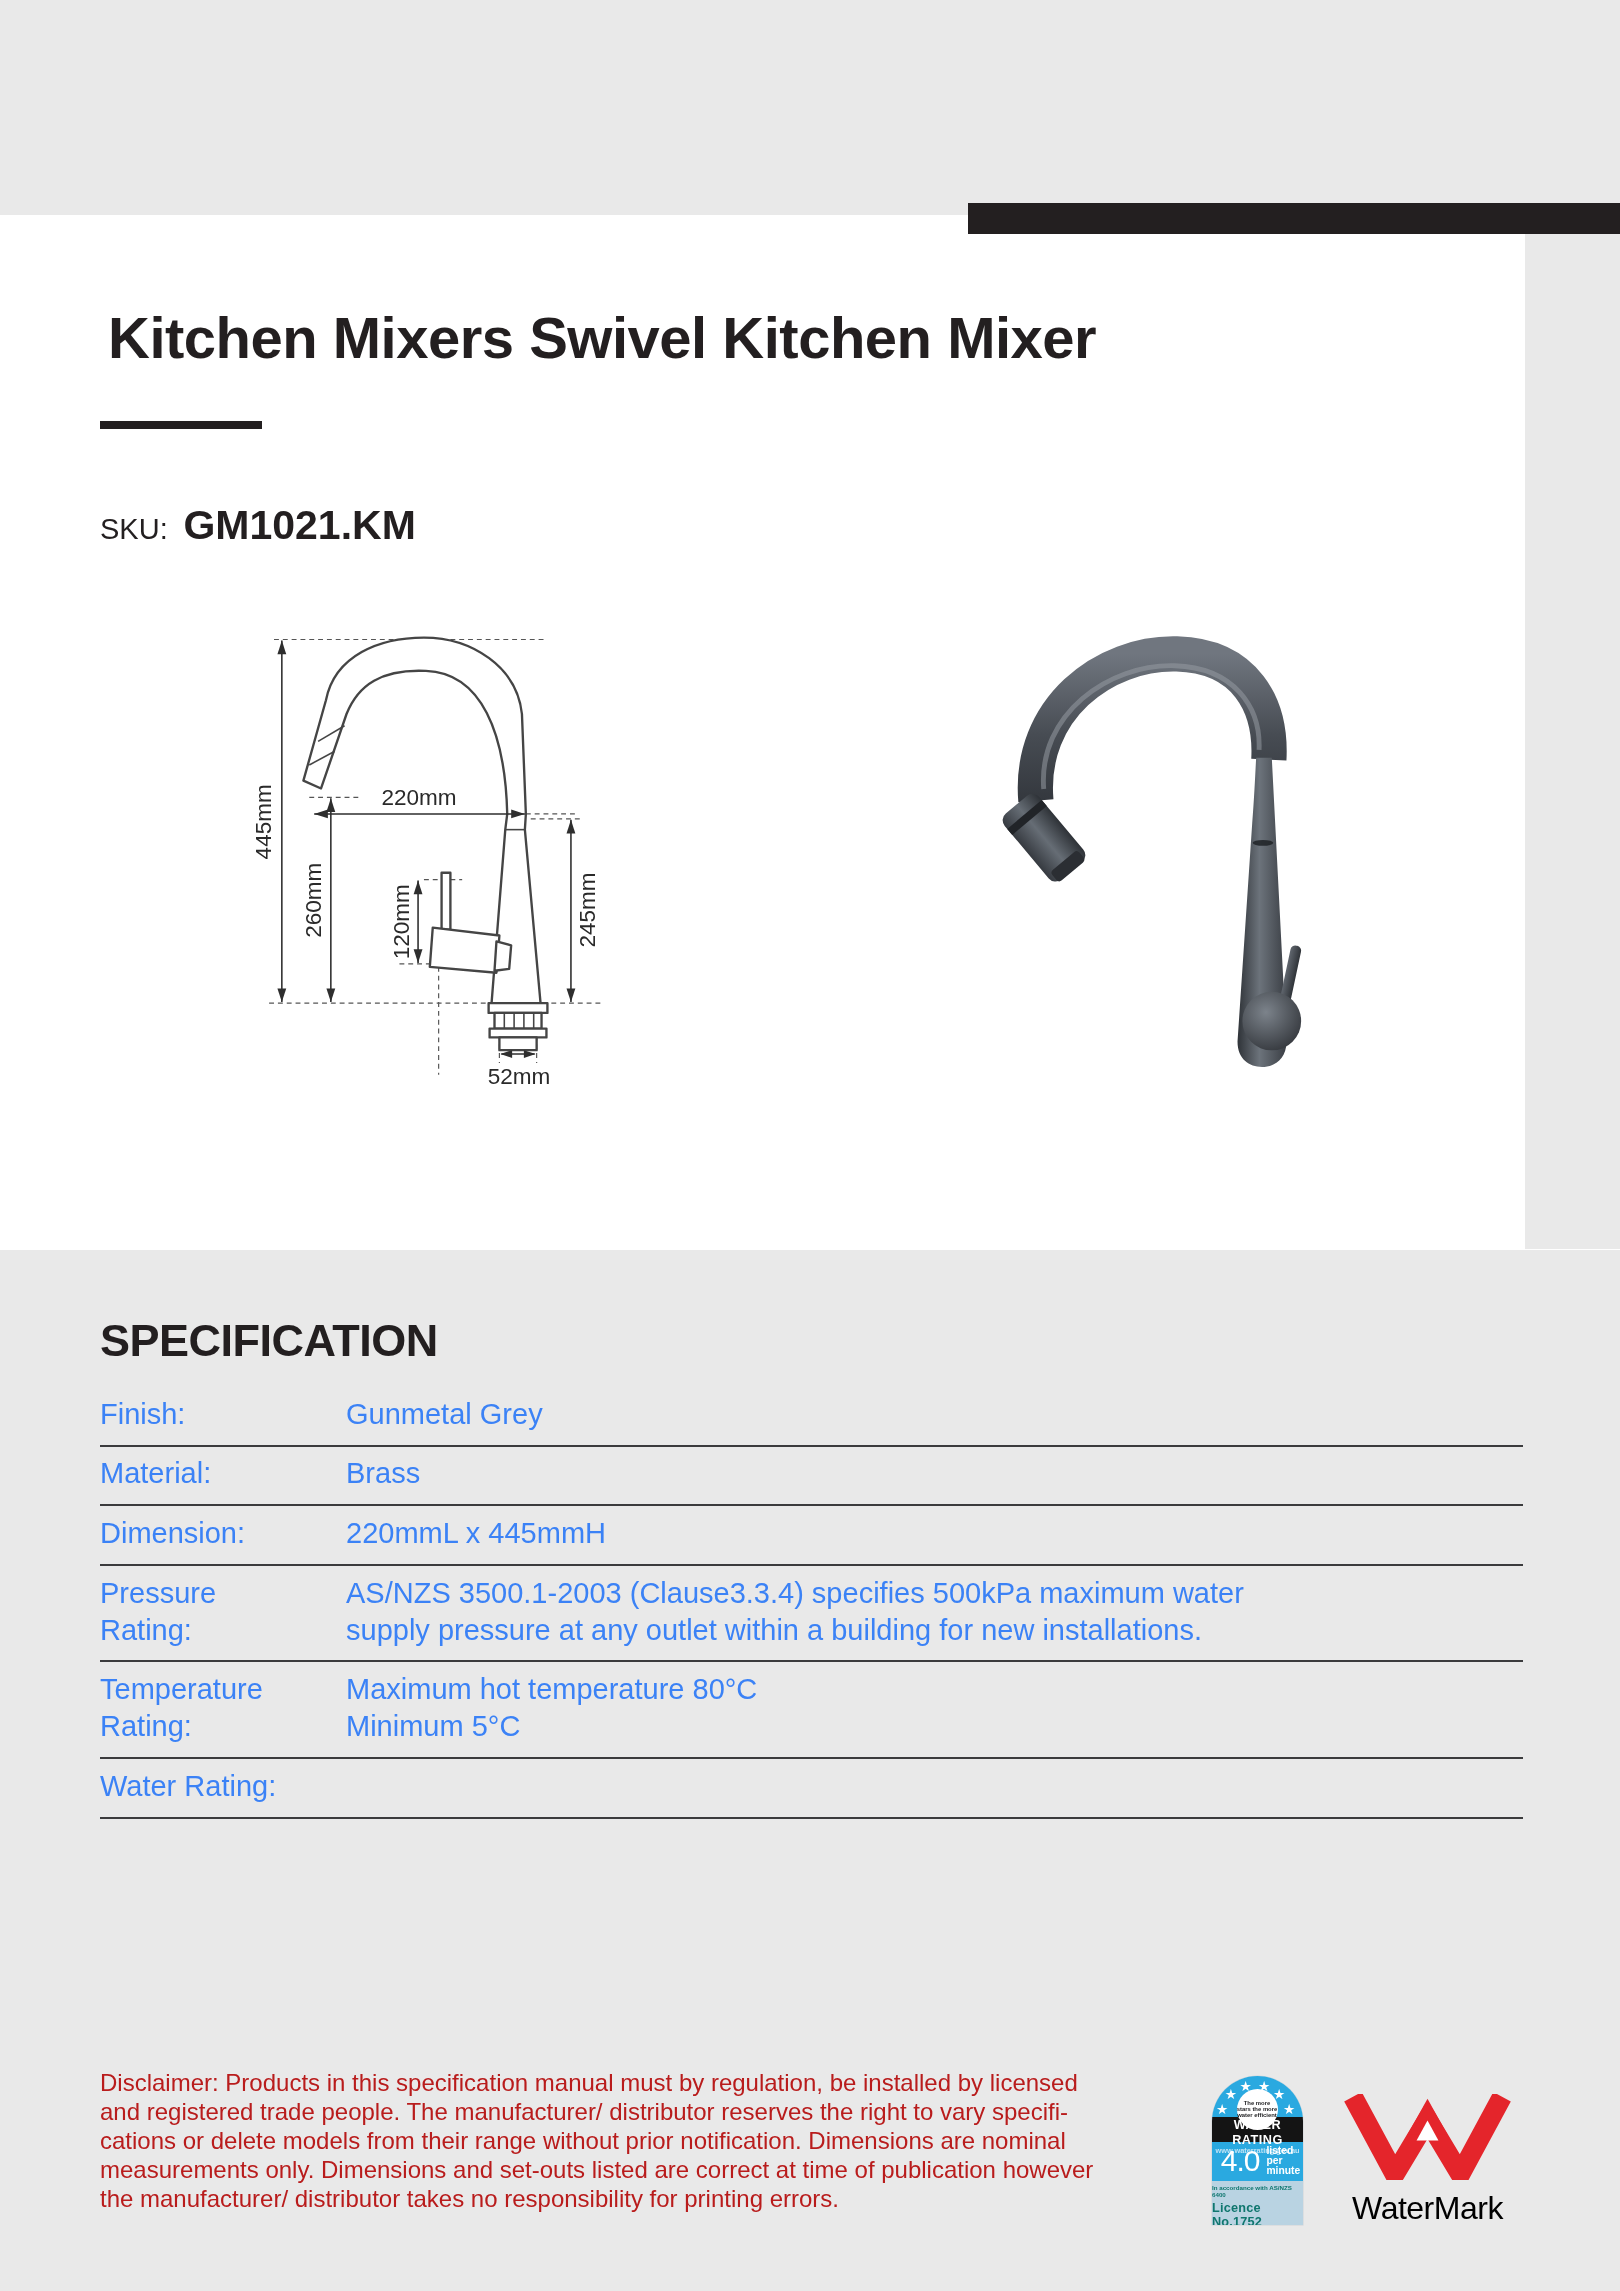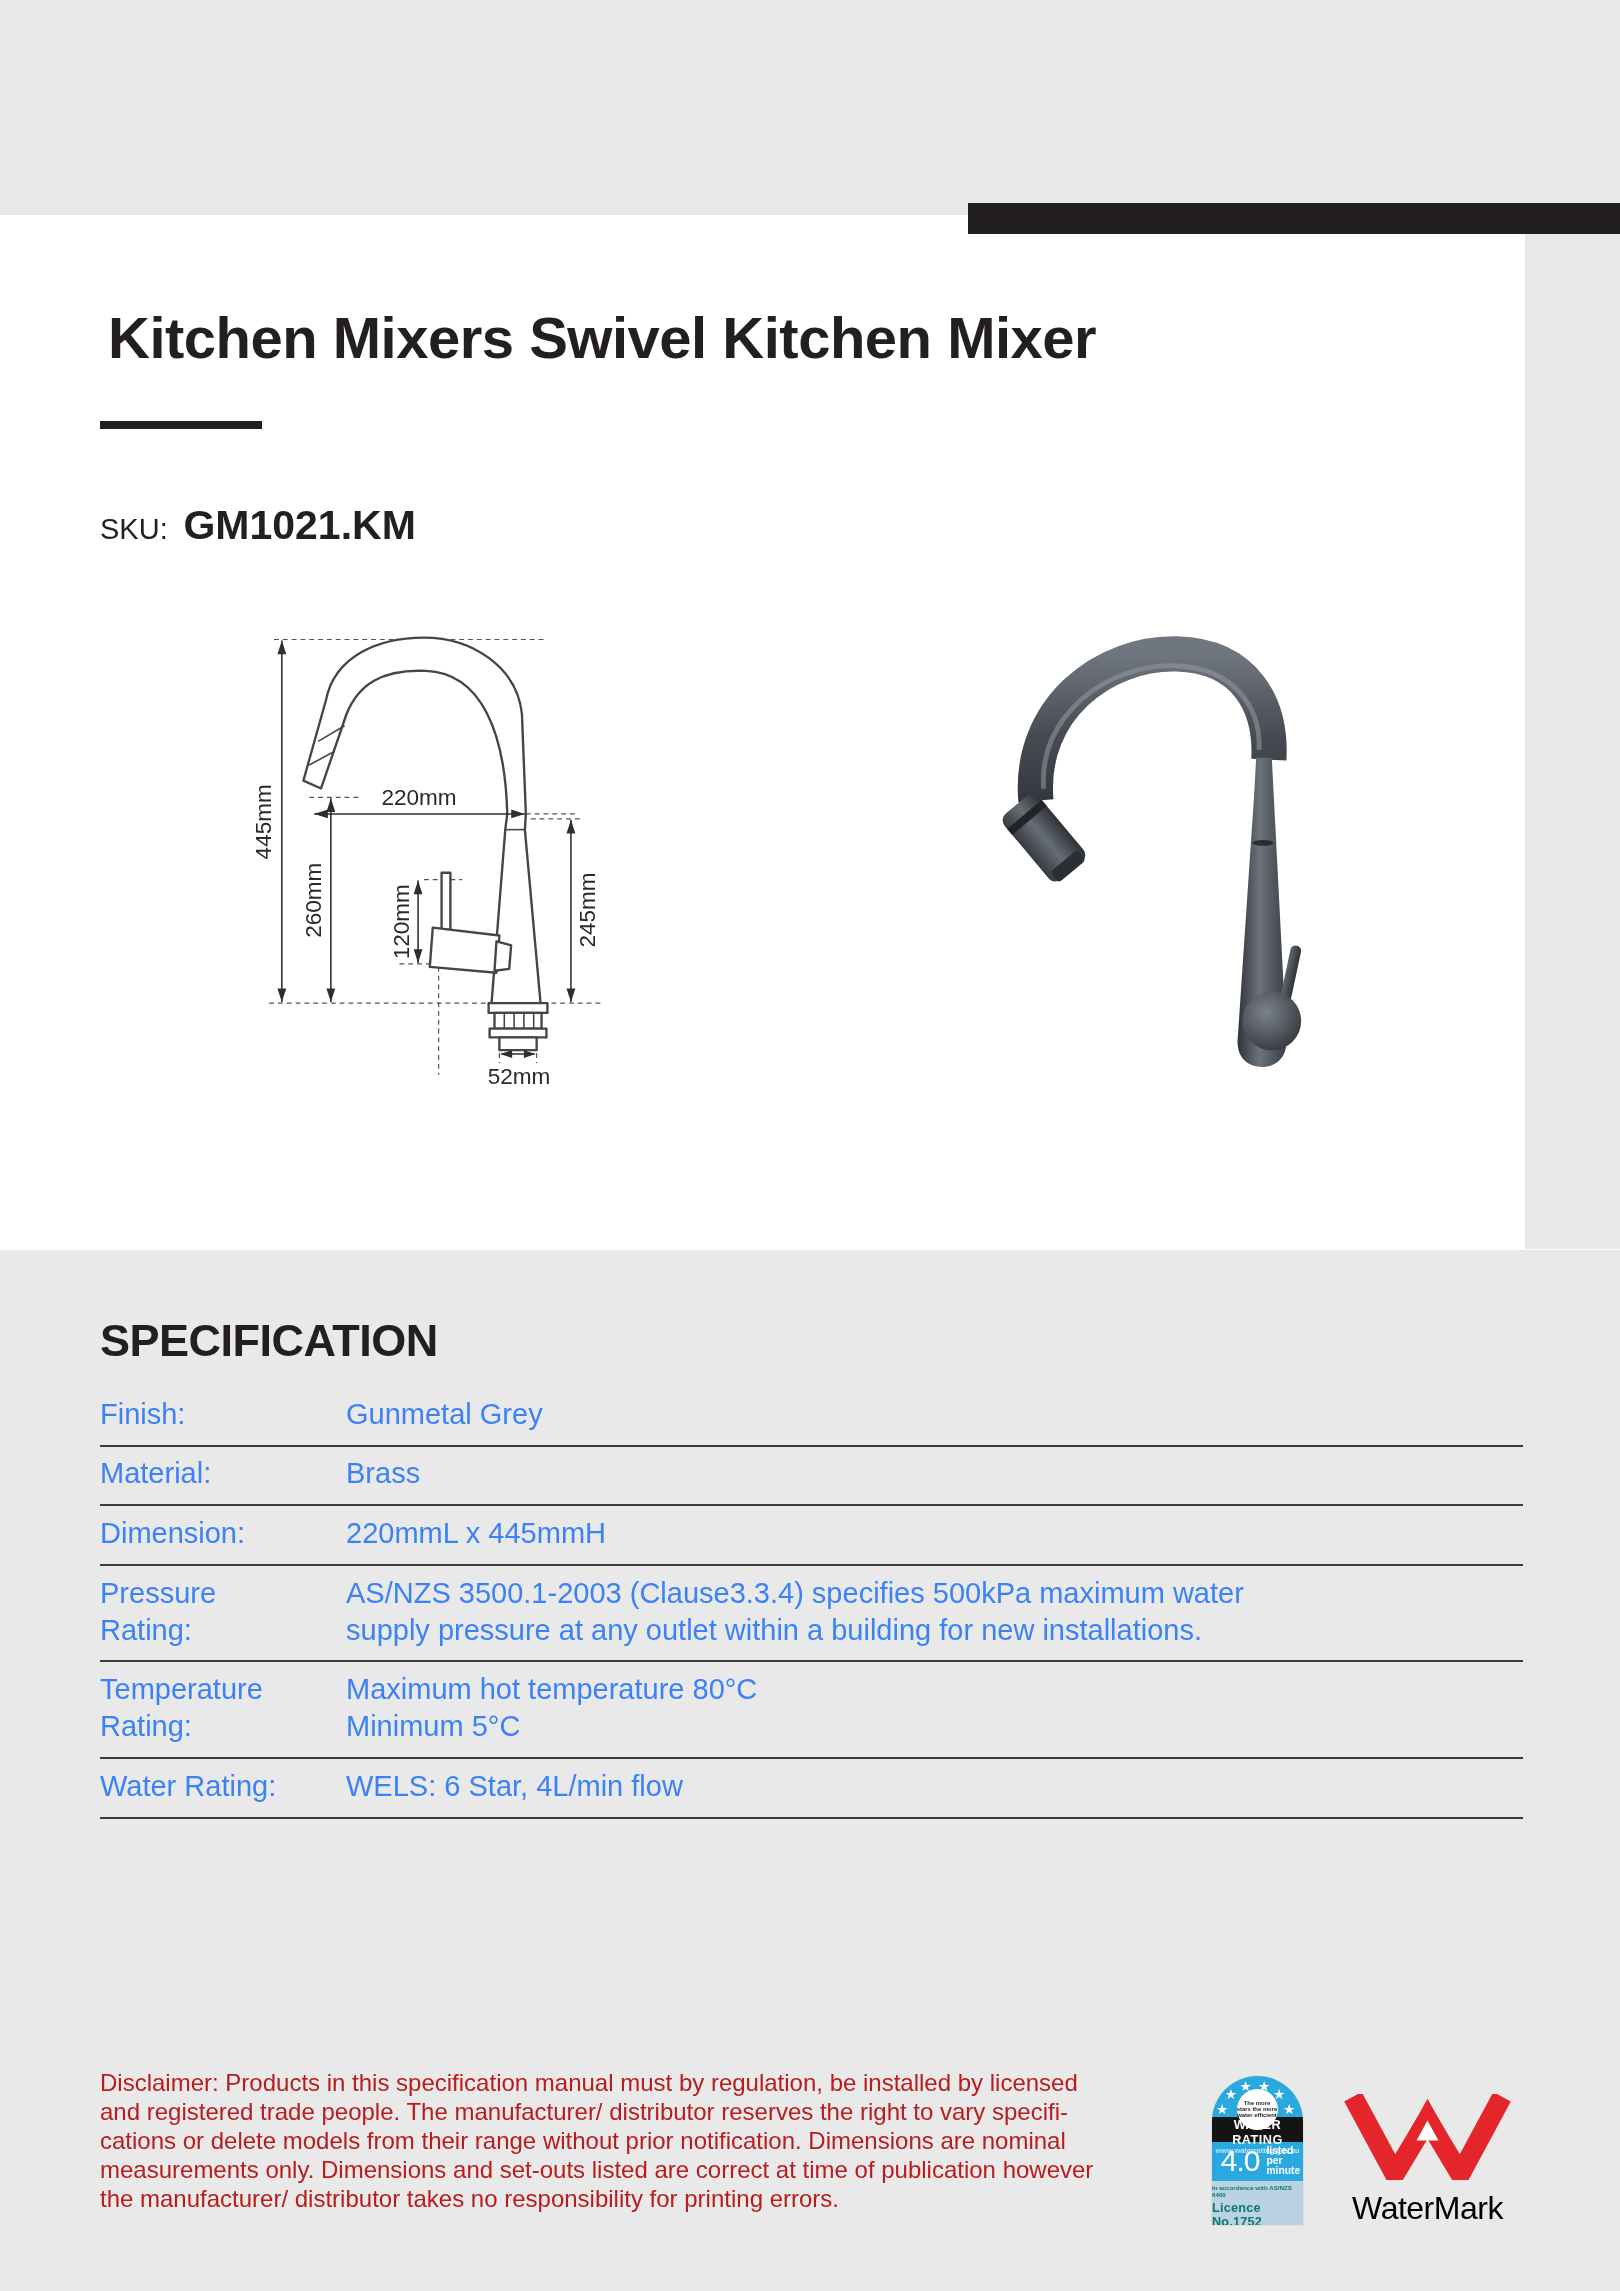--- a/index.html
+++ b/index.html
@@ -205,21 +205,20 @@
 supply pressure at any outlet within a building for new installations.</div>
     </div>
     <div class="spec-row">
       <div class="cell label">Temperature
 Rating:</div>
       <div class="cell value">Maximum hot temperature 80°C
 Minimum 5°C</div>
     </div>
     <div class="spec-row">
       <div class="cell label">Water Rating:</div>
-      <div class="cell value">WELS: 6 Star, 4L/min flow</div>
     </div>
   </div>
 
   <div class="abs disclaimer">Disclaimer: Products in this specification manual must by regulation, be installed by licensed
 and registered trade people. The manufacturer/ distributor reserves the right to vary specifi-
 cations or delete models from their range without prior notification. Dimensions are nominal
 measurements only. Dimensions and set-outs listed are correct at time of publication however
 the manufacturer/ distributor takes no responsibility for printing errors.</div>
 
   <div class="abs wels">

